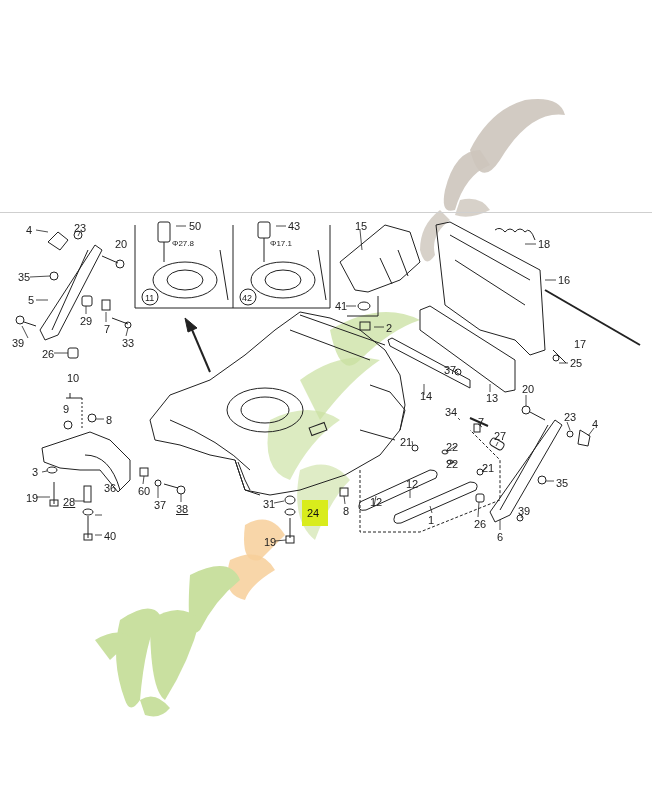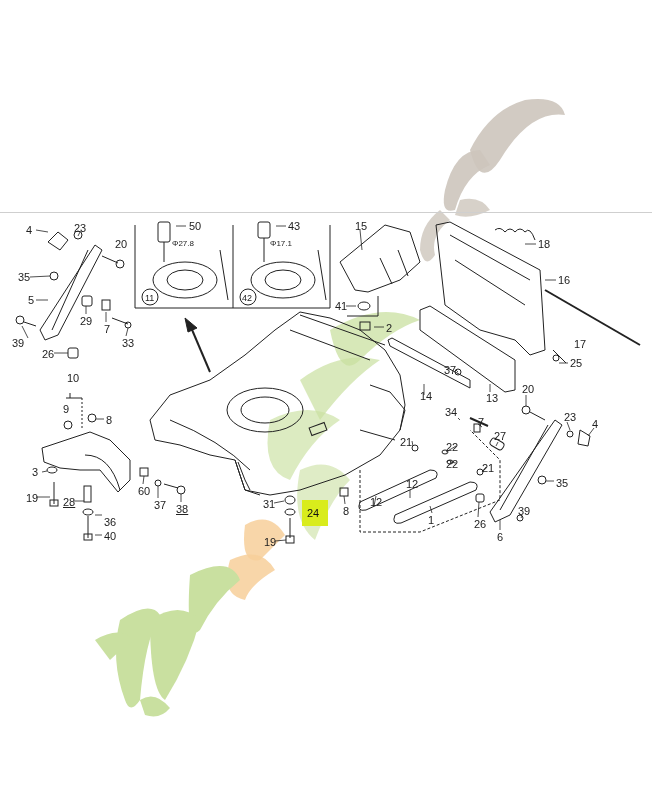--- a/index.html
+++ b/index.html
@@ -281,21 +281,21 @@
       <div class="callout" style="left: 556px; top: 477px;">35</div>
       <div class="callout" style="left: 138px; top: 485px;">60</div>
       <div class="callout" style="left: 26px; top: 492px;">19</div>
       <div class="callout" style="left: 63px; top: 496px; text-decoration: underline;">28</div>
       <div class="callout" style="left: 154px; top: 499px;">37</div>
       <div class="callout" style="left: 176px; top: 503px; text-decoration: underline;">38</div>
       <div class="callout" style="left: 370px; top: 496px;">12</div>
       <div class="callout" style="left: 406px; top: 478px;">12</div>
       <div class="callout" style="left: 263px; top: 498px;">31</div>
       <div class="callout" style="left: 343px; top: 505px;">8</div>
-      <div class="callout" style="left: 104px; top: 516px;">36</div>
+      <div class="callout" style="left: 104px; top: 482px;">36</div>
       <div class="callout" style="left: 428px; top: 514px;">1</div>
       <div class="callout" style="left: 518px; top: 505px;">39</div>
       <div class="callout" style="left: 474px; top: 518px;">26</div>
       <div class="callout" style="left: 104px; top: 530px;">40</div>
       <div class="callout" style="left: 497px; top: 531px;">6</div>
       <div class="callout" style="left: 264px; top: 536px;">19</div>
     </div>
 </div>
 
 </body></html>

